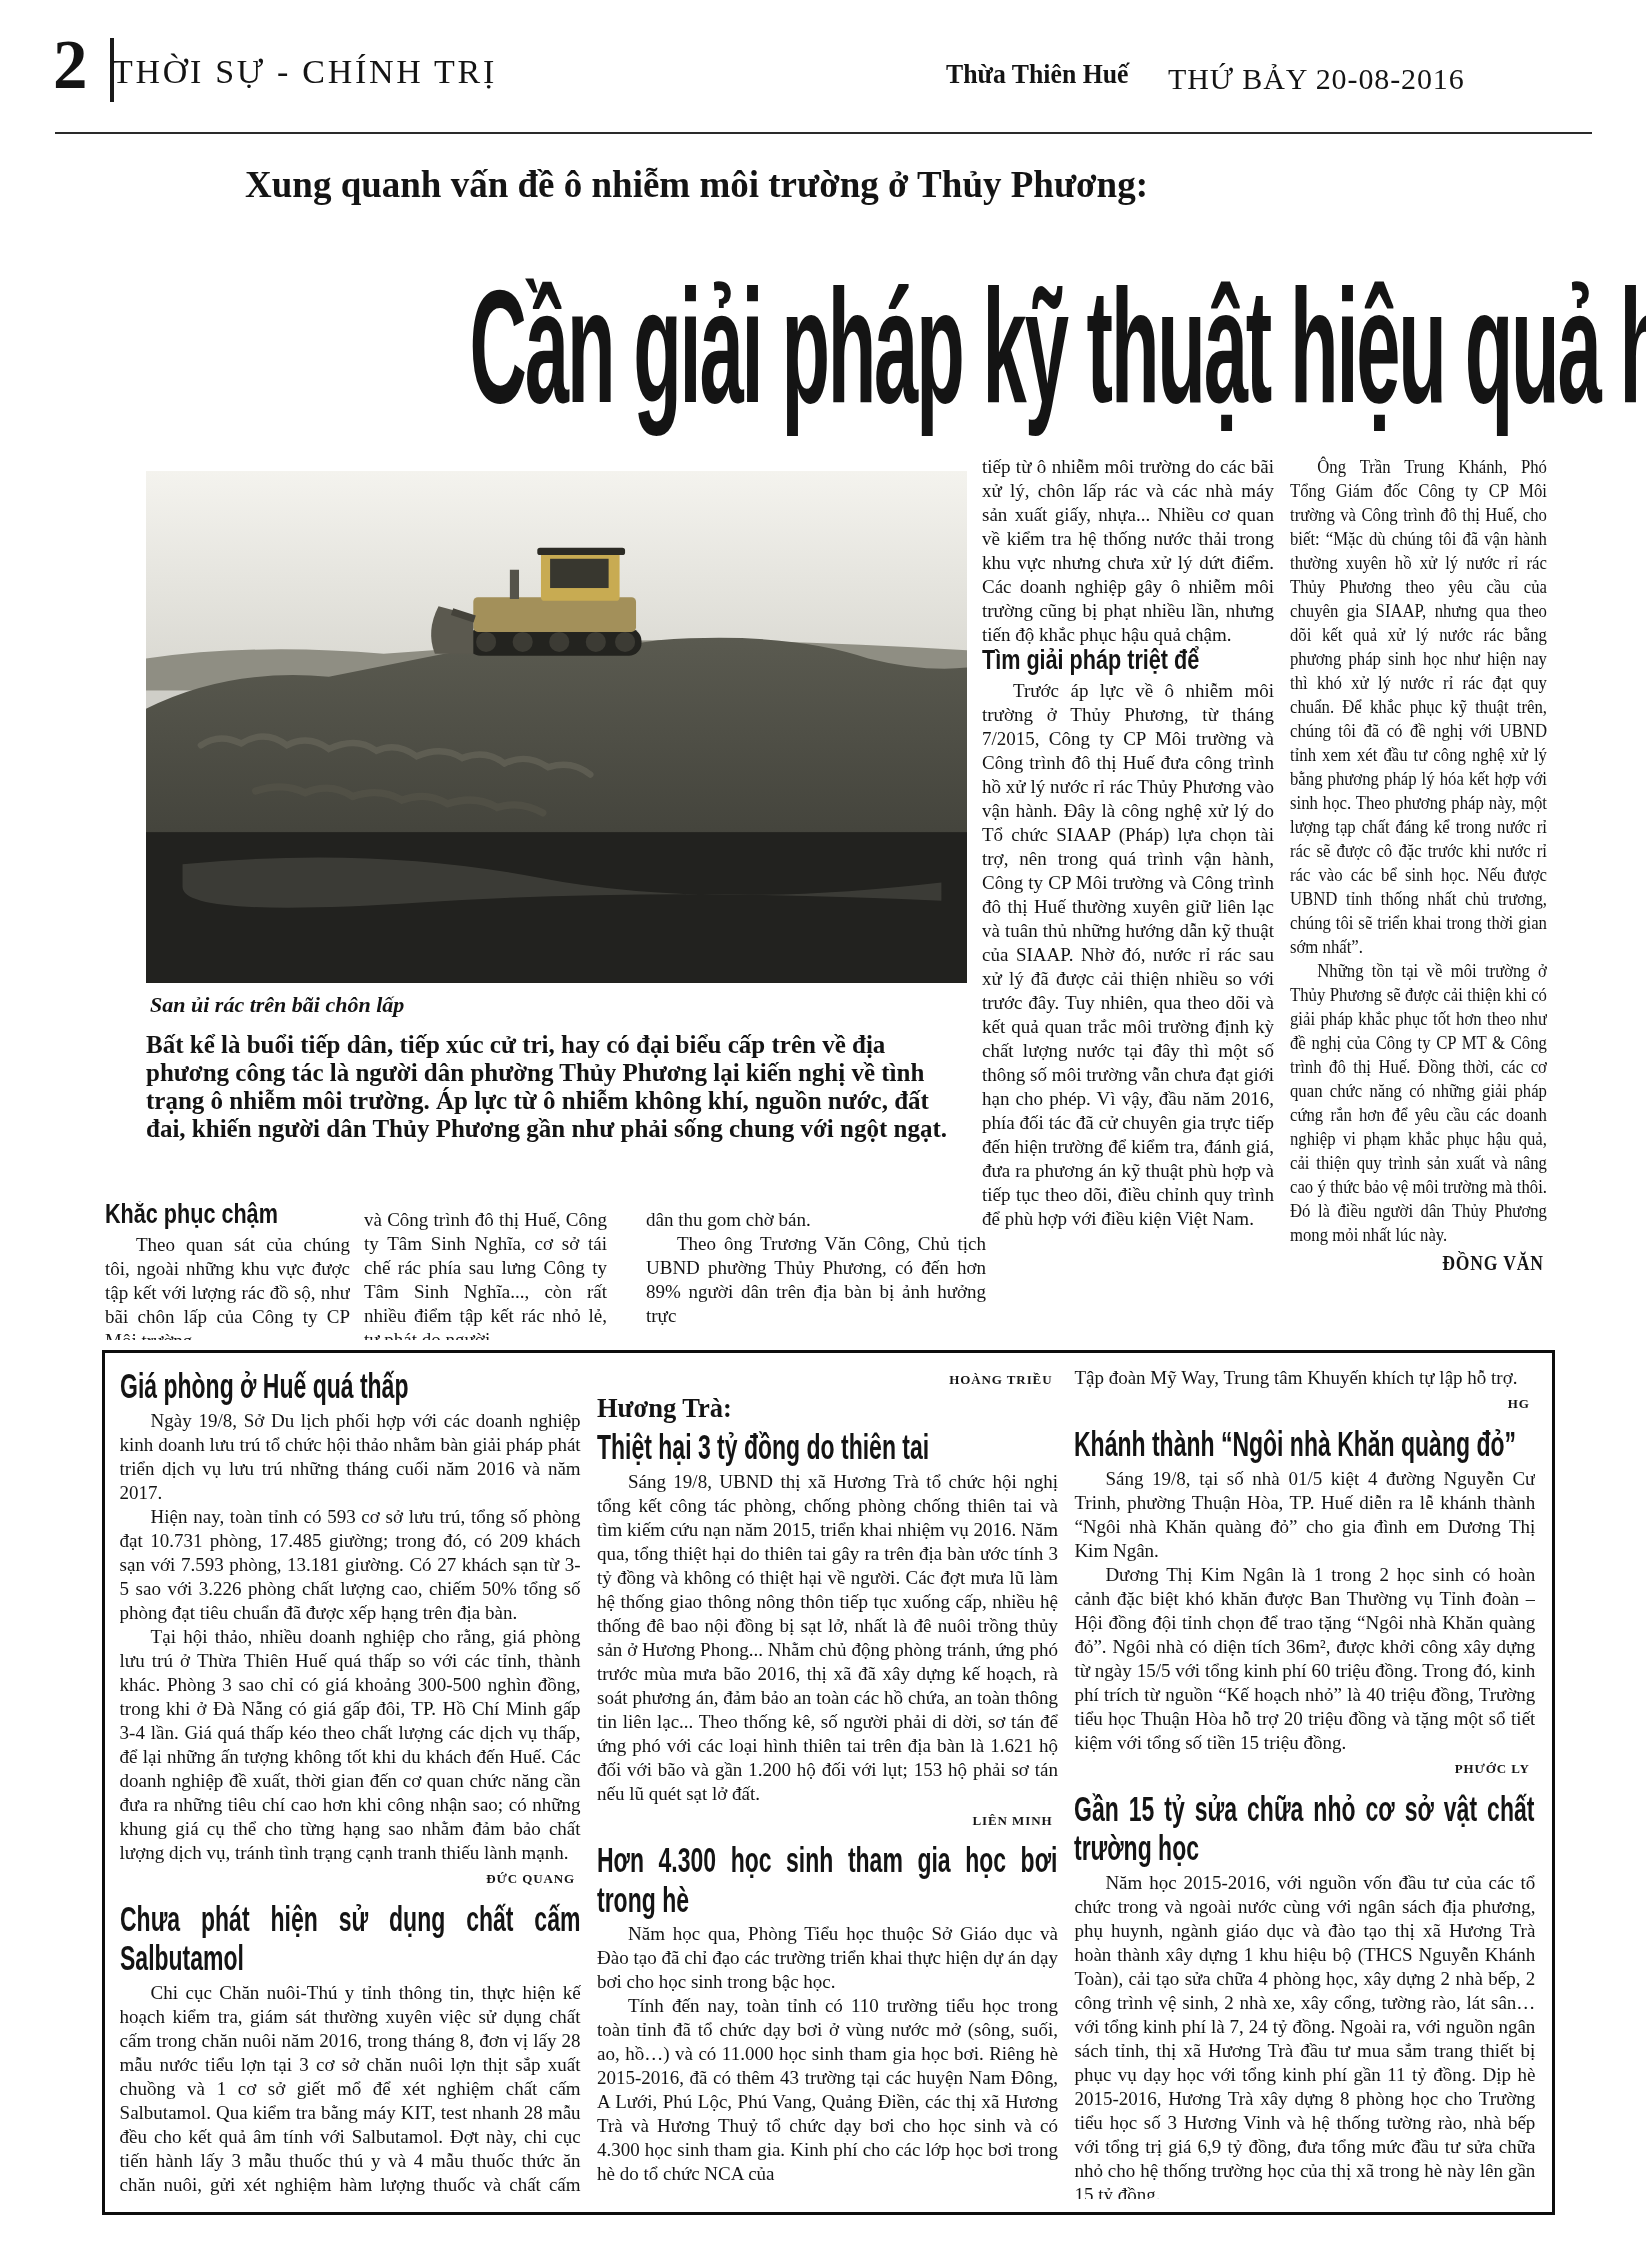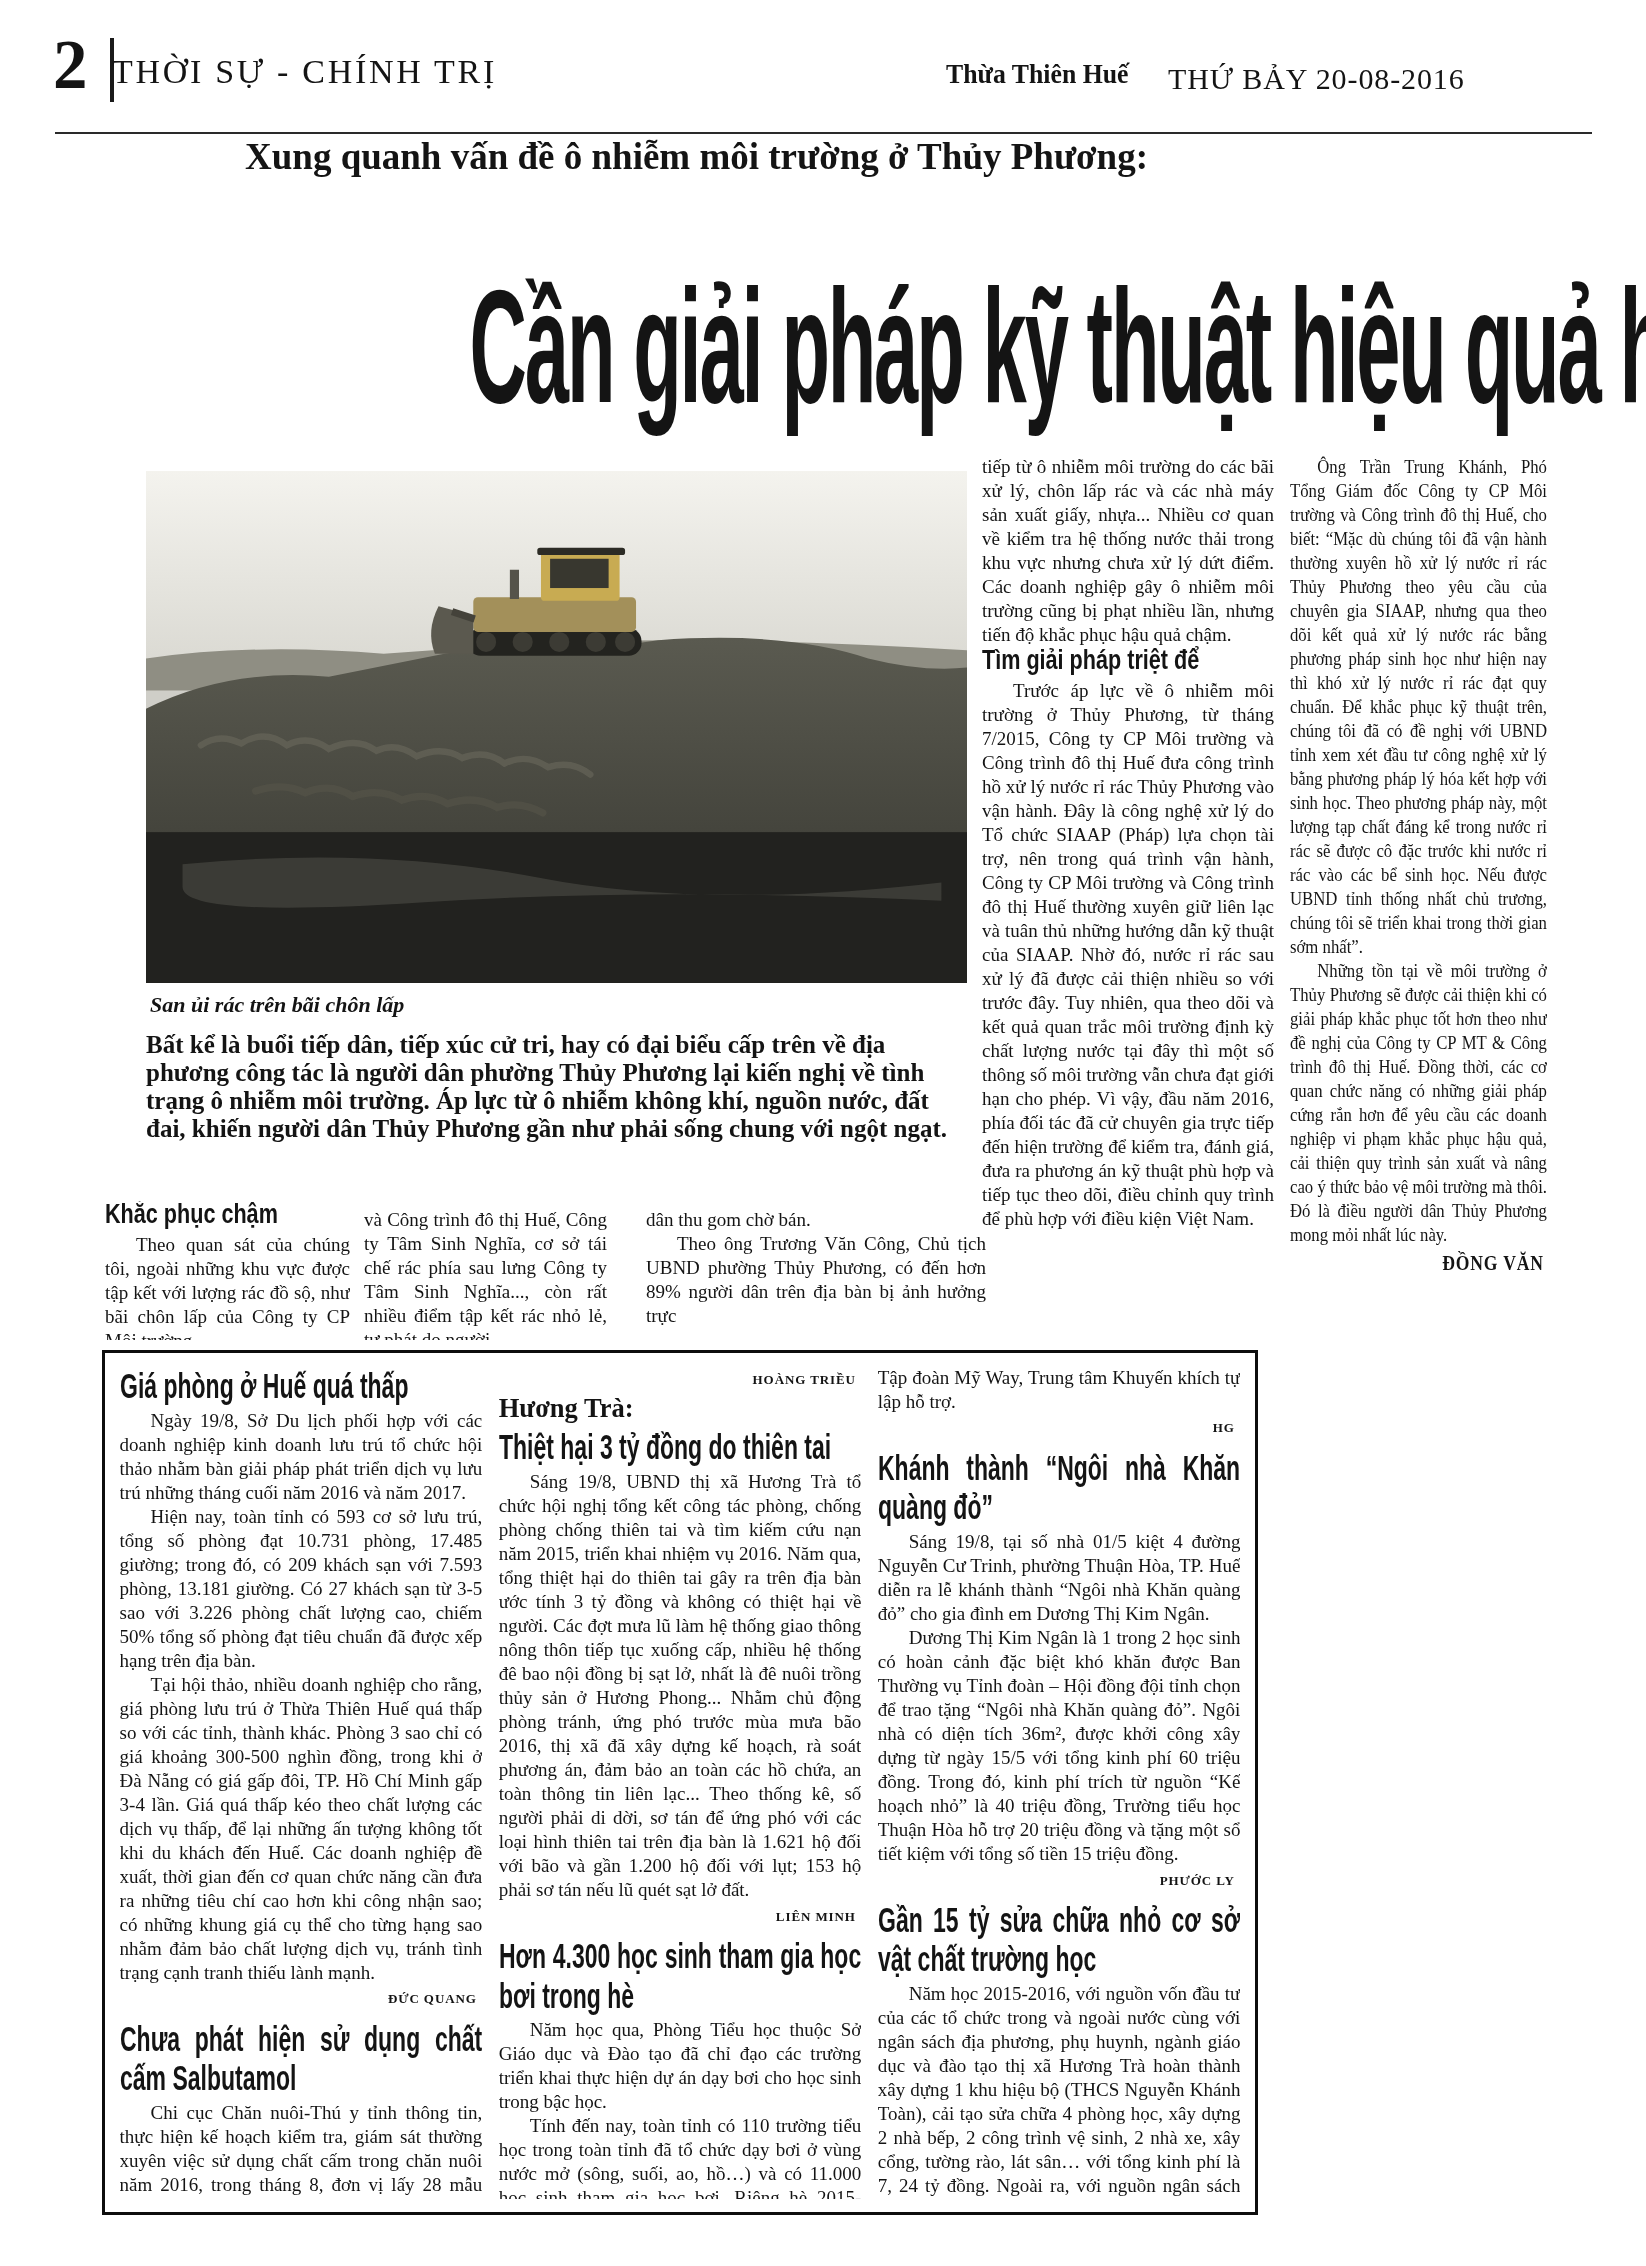--- a/index.html
+++ b/index.html
@@ -7,41 +7,41 @@
        font-family:"Liberation Serif","DejaVu Serif",serif;overflow:hidden;}
   .abs{position:absolute;}
   
   .pageno{left:53px;top:31px;font-weight:bold;font-size:69px;line-height:1;}
   .vbar{left:110px;top:38px;width:3.7px;height:64px;background:#1a1a1a;}
   .section{left:112px;top:53px;font-size:34px;letter-spacing:2.7px;white-space:nowrap;}
   .masthead{left:946px;top:58px;font-weight:bold;font-size:28px;transform:scaleX(.92);transform-origin:0 0;white-space:nowrap;}
   .issuedate{left:1168px;top:62px;font-size:30px;letter-spacing:0.9px;white-space:nowrap;}
   .hrule{left:55px;top:132px;width:1537px;height:1.8px;background:#2a2a2a;}
   
-  .kicker{left:245px;top:136px;font-weight:bold;font-size:37px;line-height:1.15;white-space:nowrap;}
+  .kicker{left:245px;top:164px;font-weight:bold;font-size:37px;line-height:1.15;white-space:nowrap;}
   .hlwrap{left:0;top:245px;width:1647px;text-align:center;}
   .hlin{display:inline-block;white-space:nowrap;font-family:"Liberation Sans","DejaVu Sans",sans-serif;
         font-weight:bold;font-size:137px;line-height:1.25;letter-spacing:-3.7px;
         transform:scale(.58,1.18);transform-origin:top center;}
   .photo{left:146px;top:471px;width:821px;height:512px;background:#cfcec8;}
   .caption{left:150px;top:992px;font-weight:bold;font-style:italic;font-size:22px;}
   .standfirst{left:146px;top:1031px;width:824px;font-weight:bold;font-size:25px;line-height:28px;}
   .mcol{font-size:19px;line-height:24px;text-align:justify;overflow:hidden;}
   .mcolA{left:105px;top:1201px;width:245px;height:139px;}
   .mcolB{left:364px;top:1208px;width:243px;height:132px;}
   .mcolC{left:612px;top:1208px;width:340px;height:132px;margin-left:34px;}
   .mcolD{left:982px;top:455px;width:292px;height:891px;}
   .mcolE{left:1290px;top:455px;width:292px;height:894px;transform:scaleX(.88);transform-origin:0 0;}
   .p{margin:0;}
   .ind{text-indent:31px;}
   .sh{display:inline-block;font-family:"Liberation Sans","DejaVu Sans",sans-serif;font-weight:bold;
       font-size:24px;line-height:1.1;transform:scale(.9,1.12);transform-origin:0 100%;margin:1.8px 0 3.7px;}
   .mbyl{font-weight:bold;font-size:20px;text-align:right;margin-top:3.7px;padding-right:3.7px;letter-spacing:0.9px;}
   
-  .bbox{left:102px;top:1350px;width:1156px;height:865px;border:3.7px solid #0d0d0d;box-sizing:border-box;
+  .bbox{left:102px;top:1350px;width:1453px;height:865px;border:3.7px solid #0d0d0d;box-sizing:border-box;
         padding:12.8px 14.6px;display:flex;gap:16.4px;}
   .bcol{width:461px;overflow:hidden;font-size:19px;line-height:24px;text-align:justify;}
   .bh{margin:7.3px 0 3.7px;}
   .bh-in{display:block;width:152%;transform:scaleX(.657);transform-origin:0 0;
          font-family:"Liberation Sans","DejaVu Sans",sans-serif;font-weight:bold;font-size:35px;line-height:1.12;}
   .bh:first-child{margin-top:0;}
   .bkick{font-weight:bold;font-size:26.5px;margin:3.7px 0 0;}
   .byl{font-weight:bold;font-size:13px;text-align:right;margin:2.7px 5.5px 3.7px 0;letter-spacing:0.9px;}
 </style>
 </head>

